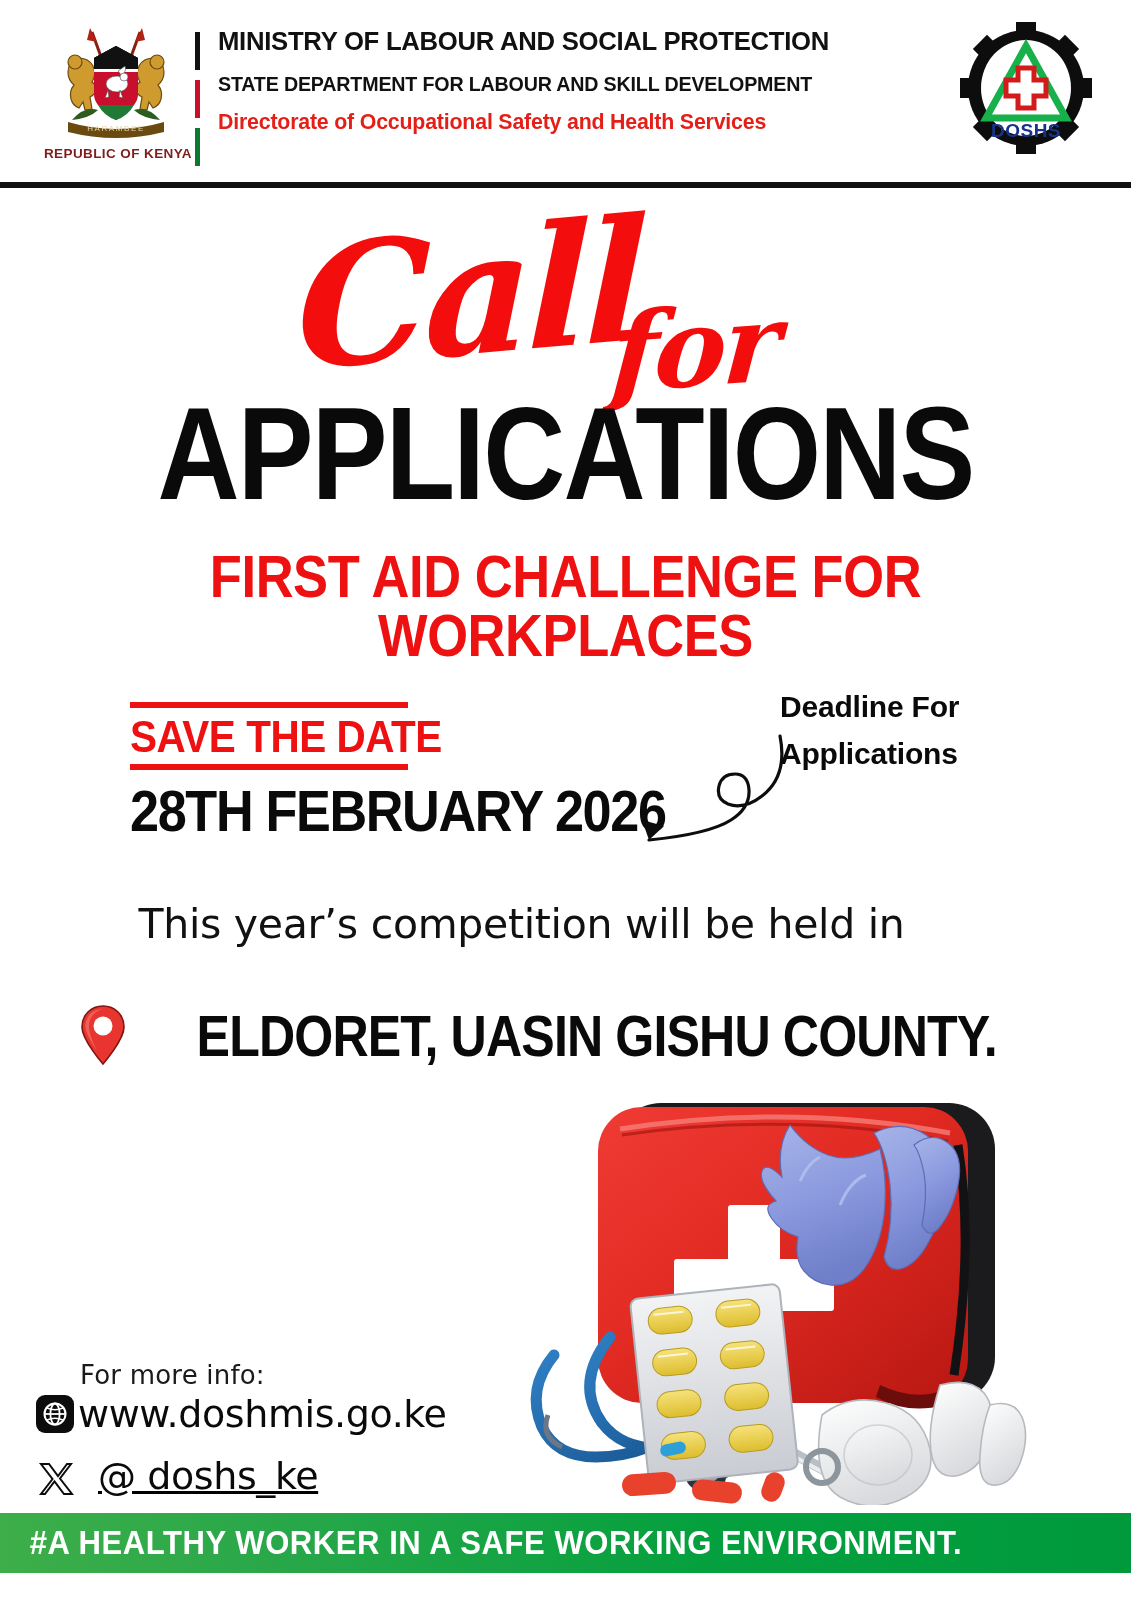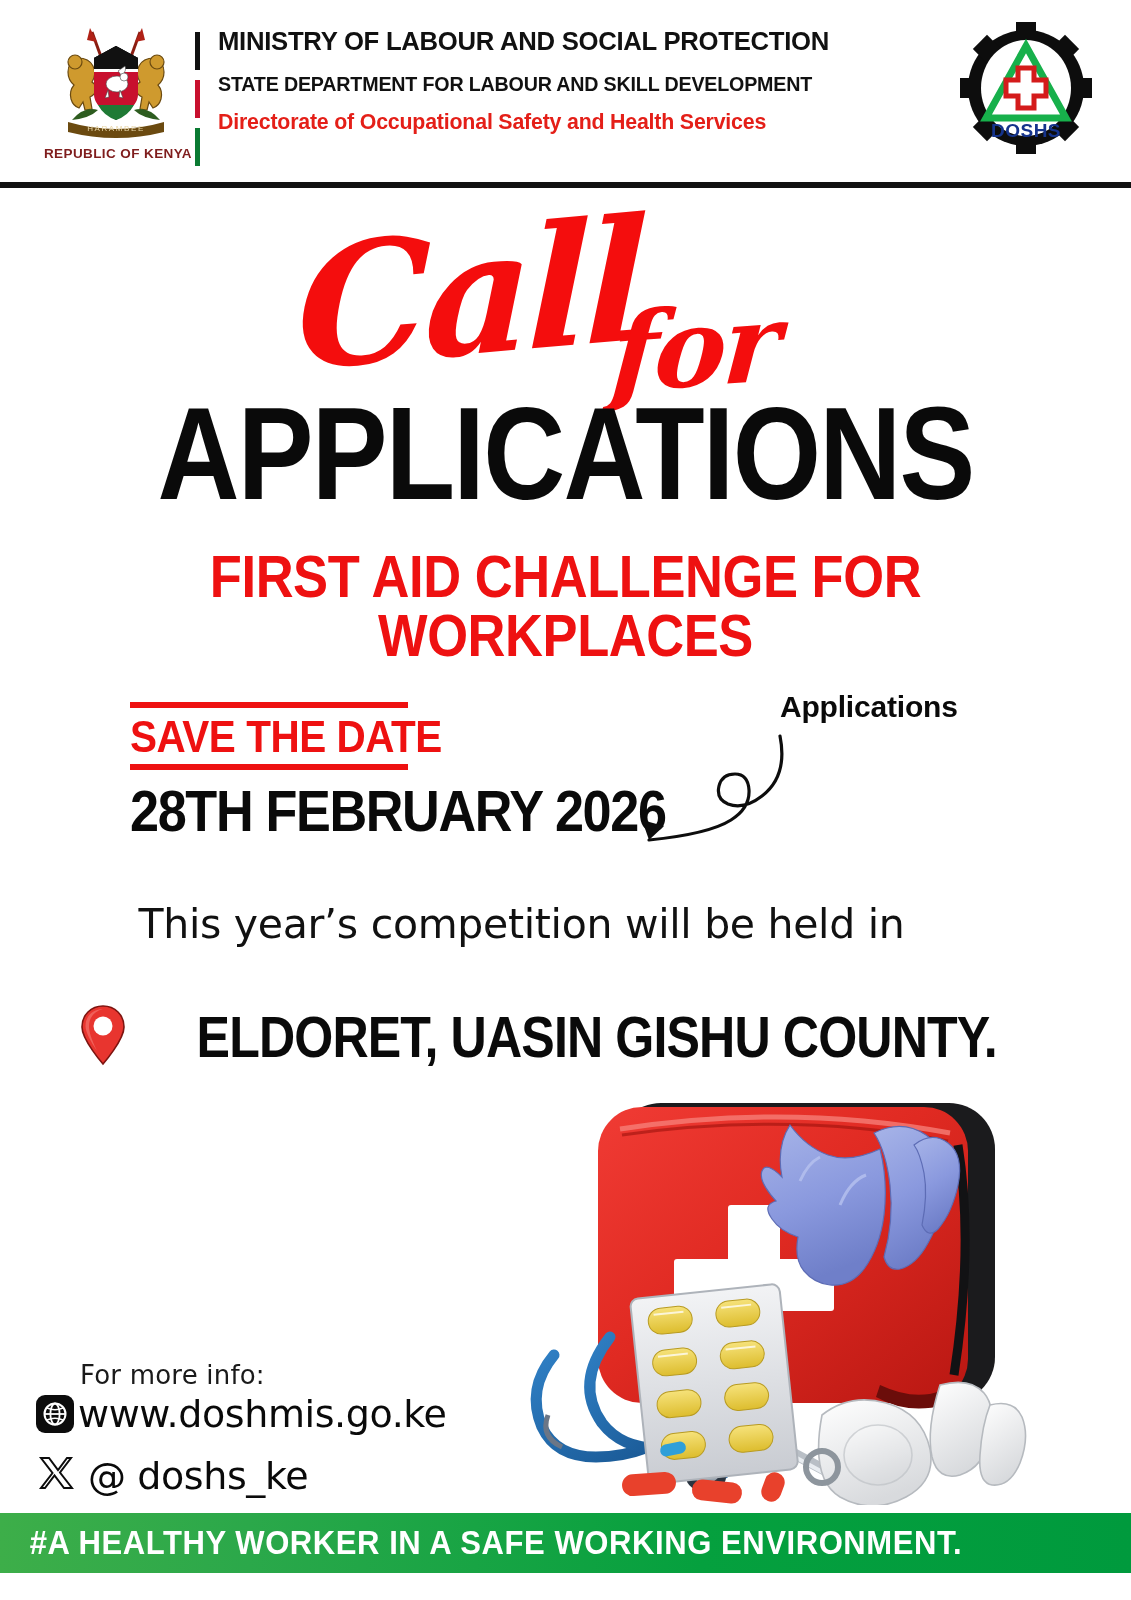--- a/index.html
+++ b/index.html
@@ -109,21 +109,21 @@
 
   
   .held-in {
     position:absolute; left:0; top:900px; width:1043px;
     text-align:center; font-size:41px; color:#111; font-weight:400;
     letter-spacing:-.3px;
     font-family:"DejaVu Sans", sans-serif;
   }
   .loc-row {
     position:absolute; left:0; top:1008px; width:1131px;
-    display:flex; align-items:center; justify-content:center; gap:16px;
+    display:flex; align-items:flex-start; justify-content:center; gap:16px;
   }
   .pin-icon { width:46px; height:62px; flex:0 0 auto; margin-top:-4px; }
   .loc-text {
     font-size:57px; font-weight:bold; color:#0a0a0a;
     line-height:1; letter-spacing:-1px; white-space:nowrap;
     transform:scaleX(.88);
     font-family:"Liberation Sans", sans-serif;
   }
 
   
@@ -133,21 +133,21 @@
   .contact { position:absolute; left:36px; top:1360px; width:430px; }
   .for-more {
     margin-left:44px; font-size:26px; color:#1a1a1a; font-weight:400;
     font-family:"DejaVu Sans", sans-serif; letter-spacing:.2px;
   }
   .crow { display:flex; align-items:center; gap:4px; margin-top:2px; }
   .globe-icon { width:38px; height:38px; flex:0 0 auto; }
   .x-icon { width:38px; height:38px; flex:0 0 auto; }
   .curl { font-size:38px; color:#0a0a0a; font-weight:400;
           font-family:"DejaVu Sans", sans-serif; letter-spacing:-.4px; white-space:nowrap; }
-  .crow2 { display:flex; align-items:flex-start; gap:14px; margin-top:18px; }
+  .crow2 { display:flex; align-items:flex-end; gap:24px; margin-top:18px;text-decoration:underline; }
   .handle { font-size:38px; color:#0a0a0a; font-weight:400;
             font-family:"DejaVu Sans", sans-serif; letter-spacing:-.4px; white-space:nowrap; }
 
   
   .footer {
     position:absolute; left:0; top:1513px; width:1131px; height:60px;
     background:linear-gradient(90deg,#3dae49 0%,#2ba84a 22%,#05a03e 62%,#009a3d 100%);
     display:flex; align-items:center; justify-content:flex-start;
   }
   .footer-text {
@@ -251,20 +251,21 @@
     <div class="save-rule"></div>
     <div class="date-text">28TH FEBRUARY 2026</div>
   </div>
 
   <svg class="curly-arrow" viewBox="0 0 180 130">
     <path d="M172 20 q8 40 -18 60 q-18 14 -34 8 q-12 -5 -9 -18 q3 -12 16 -12 q13 0 14 16 q1 18 -18 30 q-22 14 -82 20" fill="none" stroke="#0d0d0d" stroke-width="3.2" stroke-linecap="round"></path>
     <path d="M41 124 L34 104 L56 110 Z" fill="#0d0d0d"></path>
   </svg>
 
   <div class="deadline-block">
+    <div>Deadline For</div>
     <div>Applications</div>
   </div>
 
   <div class="held-in">This year’s competition will be held in</div>
 
   <div class="loc-row">
     <svg class="pin-icon" viewBox="0 0 46 62">
       <path d="M23 2 C11 2 2 11 2 23 C2 36 23 60 23 60 C23 60 44 36 44 23 C44 11 35 2 23 2 Z" fill="#e8352f" stroke="#7d1410" stroke-width="1.6"></path>
       <path d="M23 5 C13 5 5.5 12 5.5 22 C5.5 28 11 38 17 47 C11 34 9 28 9 22 C9 13 15 7 23 5 Z" fill="#f4736c" opacity=".7"></path>
       <circle cx="23" cy="22" r="9.5" fill="#ffffff"></circle>

